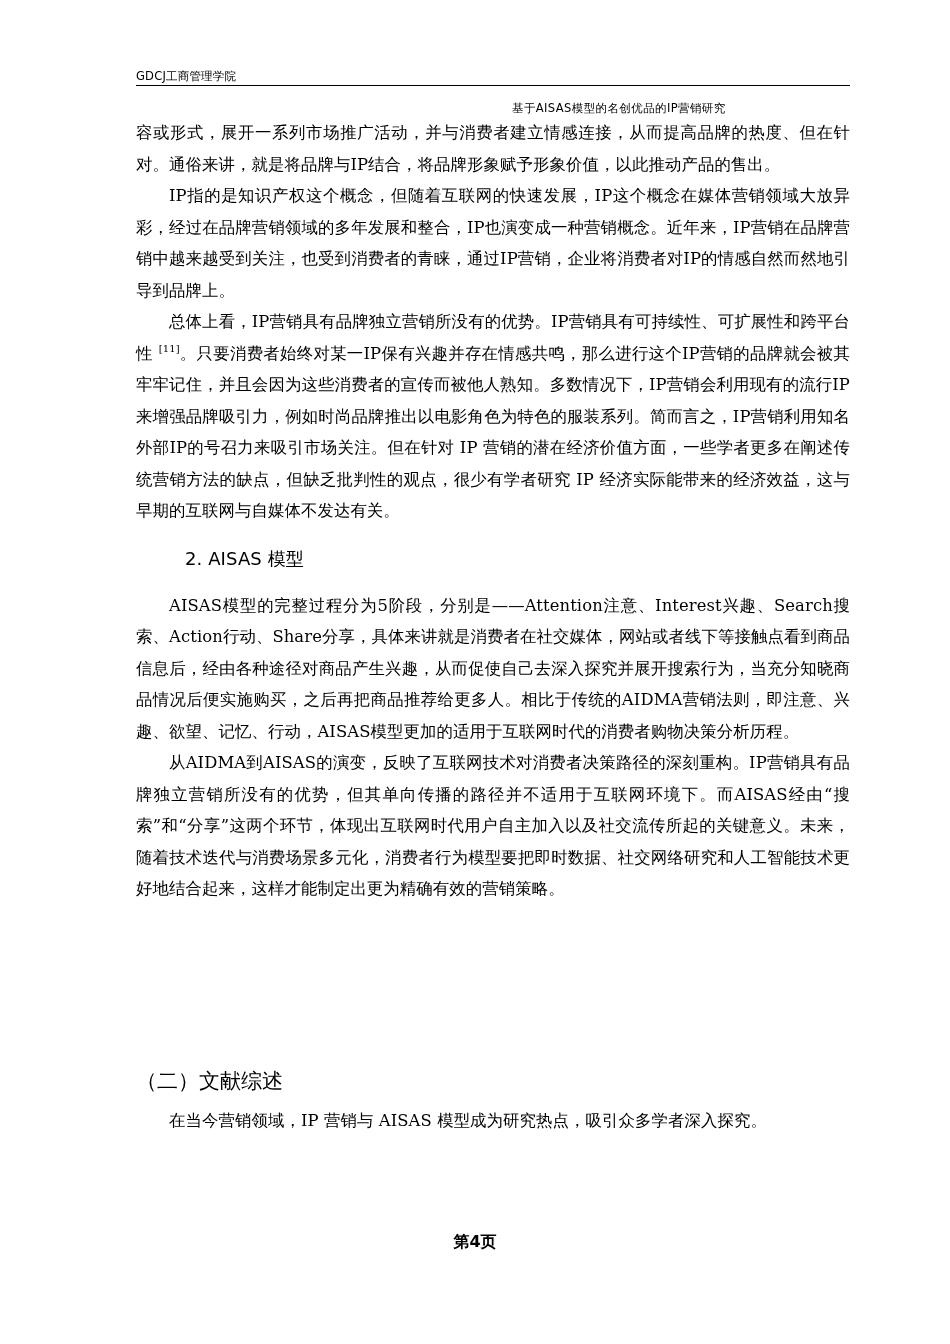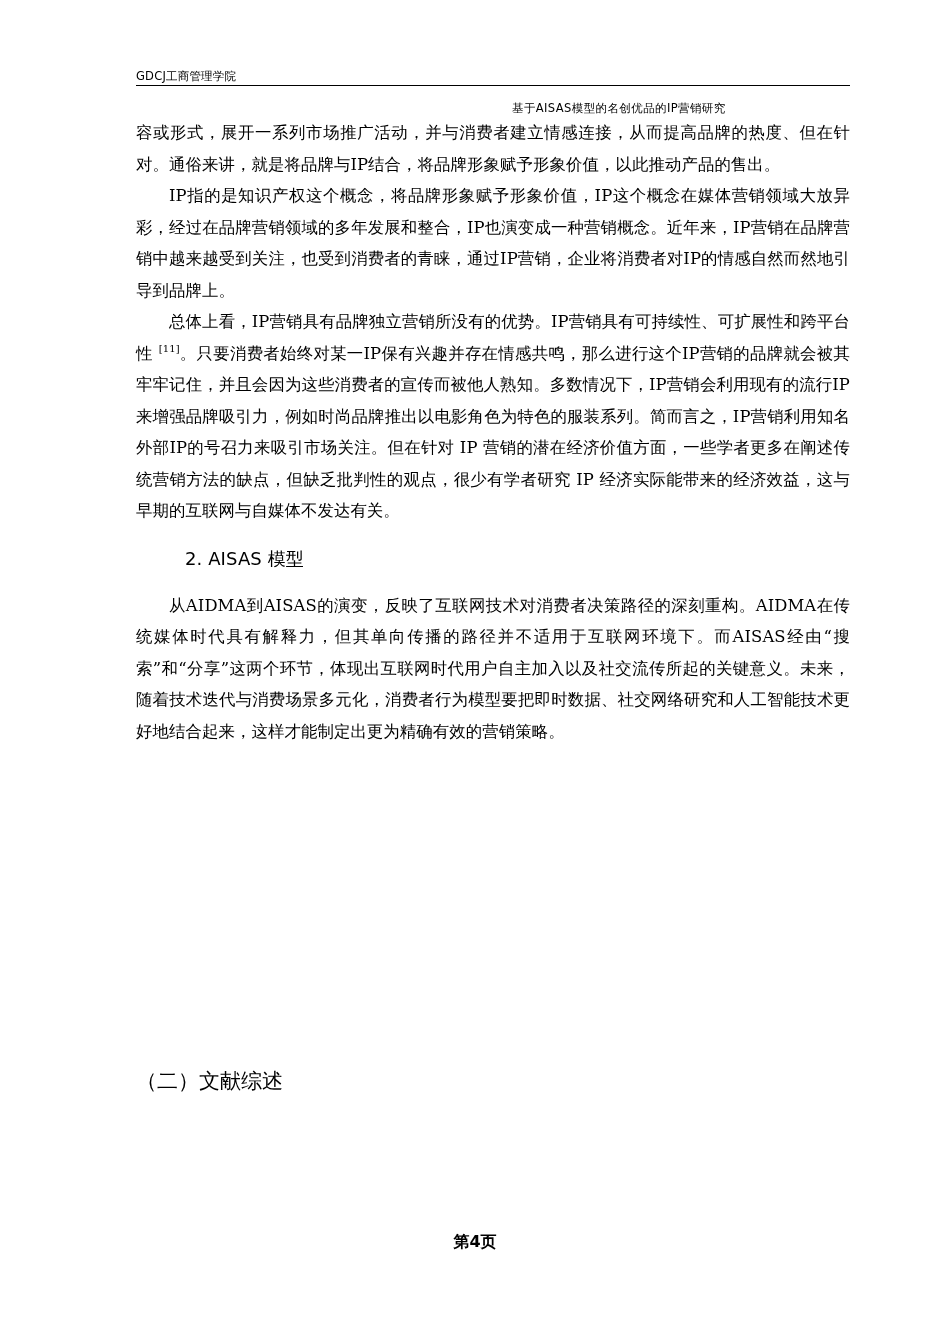--- a/index.html
+++ b/index.html
@@ -24,25 +24,27 @@
 
 <div class="page">
 
   <div class="header">
     <span class="left">GDCJ工商管理学院</span>
     <span class="right">基于AISAS模型的名创优品的IP营销研究</span>
   </div>
 
   <div class="body-text" style="top:117px;">
     <p class="p noindent">容或形式，展开一系列市场推广活动，并与消费者建立情感连接，从而提高品牌的热度、但在针对。通俗来讲，就是将品牌与IP结合，将品牌形象赋予形象价值，以此推动产品的售出。</p>
-    <p class="p">IP指的是知识产权这个概念，将品牌形象赋予形象价值，IP这个概念在媒体营销领域大放异彩，经过在品牌营销领域的多年发展和整合，IP也演变成一种营销概念。近年来，IP营销在品牌营销中越来越受到关注，也受到消费者的青睐，通过IP营销，企业将消费者对IP的情感自然而然地引导到品牌上。</p>
+    <p class="p">IP指的是知识产权这个概念，但随着互联网的快速发展，IP这个概念在媒体营销领域大放异彩，经过在品牌营销领域的多年发展和整合，IP也演变成一种营销概念。近年来，IP营销在品牌营销中越来越受到关注，也受到消费者的青睐，通过IP营销，企业将消费者对IP的情感自然而然地引导到品牌上。</p>
     <p class="p"><span>总体上看，IP营销具有品牌独立营销所没有的优势。IP营销具有可持续性、可扩展性和跨平台性</span><sup>[11]</sup><span>。只要消费者始终对某一IP保有兴趣并存在情感共鸣，那么进行这个IP营销的品牌就会被其牢牢记住，并且会因为这些消费者的宣传而被他人熟知。多数情况下，IP营销会利用现有的流行IP来增强品牌吸引力，例如时尚品牌推出以电影角色为特色的服装系列。简而言之，IP营销利用知名外部IP的号召力来吸引市场关注。但在针对 IP 营销的潜在经济价值方面，一些学者更多在阐述传统营销方法的缺点，但缺乏批判性的观点，很少有学者研究 IP 经济实际能带来的经济效益，这与早期的互联网与自媒体不发达有关。</span></p>
     <p class="h3">2. AISAS 模型</p>
-    <p class="p">从AIDMA到AISAS的演变，反映了互联网技术对消费者决策路径的深刻重构。AIDMA在传统媒体时代具有解释力，但其单向传播的路径并不适用于互联网环境下。而AISAS经由“搜索”和“分享”这两个环节，体现出互联网时代用户自主加入以及社交流传所起的关键意义。未来，随着技术迭代与消费场景多元化，消费者行为模型要把即时数据、社交网络研究和人工智能技术更好地结合起来，这样才能制定出更为精确有效的营销策略。</p>
+    <p class="p">AISAS模型的完整过程分为5阶段，分别是——Attention注意、Interest兴趣、Search搜索、Action行动、Share分享，具体来讲就是消费者在社交媒体，网站或者线下等接触点看到商品信息后，经由各种途径对商品产生兴趣，从而促使自己去深入探究并展开搜索行为，当充分知晓商品情况后便实施购买，之后再把商品推荐给更多人。相比于传统的AIDMA营销法则，即注意、兴趣、欲望、记忆、行动，AISAS模型更加的适用于互联网时代的消费者购物决策分析历程。</p>
+    <p class="p">从AIDMA到AISAS的演变，反映了互联网技术对消费者决策路径的深刻重构。IP营销具有品牌独立营销所没有的优势，但其单向传播的路径并不适用于互联网环境下。而AISAS经由“搜索”和“分享”这两个环节，体现出互联网时代用户自主加入以及社交流传所起的关键意义。未来，随着技术迭代与消费场景多元化，消费者行为模型要把即时数据、社交网络研究和人工智能技术更好地结合起来，这样才能制定出更为精确有效的营销策略。</p>
   </div>
 
   <div class="h2">（二）文献综述</div>
 
   <div class="body-text" style="top:1105px;">
+    <p class="p">在当今营销领域，IP 营销与 AISAS 模型成为研究热点，吸引众多学者深入探究。</p>
   </div>
 
   <div class="footer">第4页</div>
 </div>
 
 </body></html>

